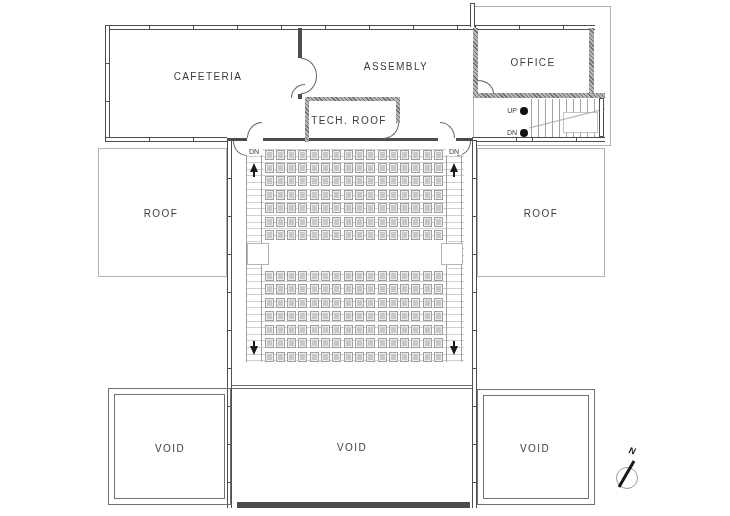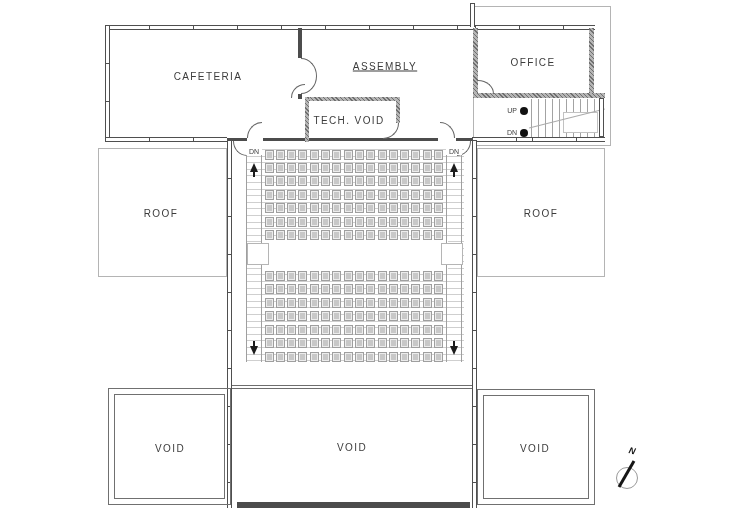--- a/index.html
+++ b/index.html
@@ -357,23 +357,23 @@
   <div class="arrow a-dn" style="left:450px;top:346px;"></div>
 
   <div class="w sw" style="left:237px;top:502px;width:233px;height:6px;"></div>
 
   <div class="dbl" style="left:108px;top:388px;width:123px;height:117px;"></div>
   <div class="dbl" style="left:114px;top:394px;width:111px;height:105px;"></div>
   <div class="dbl" style="left:477px;top:389px;width:118px;height:116px;"></div>
   <div class="dbl" style="left:483px;top:395px;width:106px;height:104px;"></div>
 
   <span class="rlabel" style="left:208px;top:76px;">CAFETERIA</span>
-  <span class="rlabel" style="left:385px;top:66px;text-decoration:underline;">ASSEMBLY</span>
+  <span class="rlabel" style="left:396px;top:66px;">ASSEMBLY</span>
   <span class="rlabel" style="left:533px;top:62px;">OFFICE</span>
-  <span class="rlabel" style="left:349px;top:120px;">TECH. VOID</span>
+  <span class="rlabel" style="left:349px;top:120px;">TECH. ROOF</span>
   <span class="rlabel" style="left:161px;top:213px;">ROOF</span>
   <span class="rlabel" style="left:541px;top:213px;">ROOF</span>
   <span class="rlabel" style="left:170px;top:448px;">VOID</span>
   <span class="rlabel" style="left:352px;top:447px;">VOID</span>
   <span class="rlabel" style="left:535px;top:448px;">VOID</span>
 
   <div class="compass-circle"></div>
   <div class="compass-needle"></div>
   <span class="compass-n">N</span>
 

